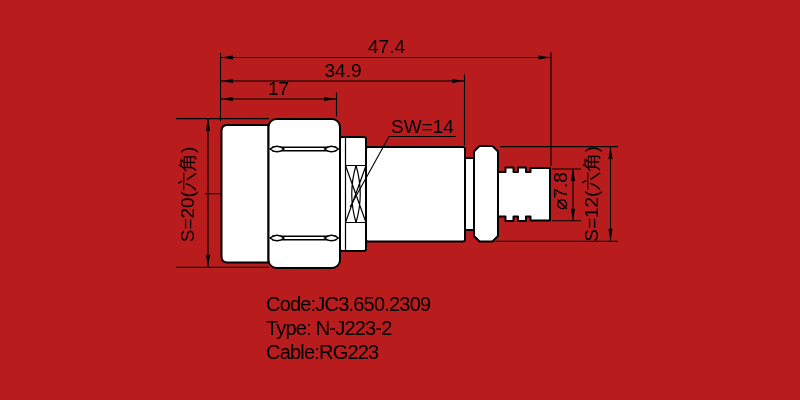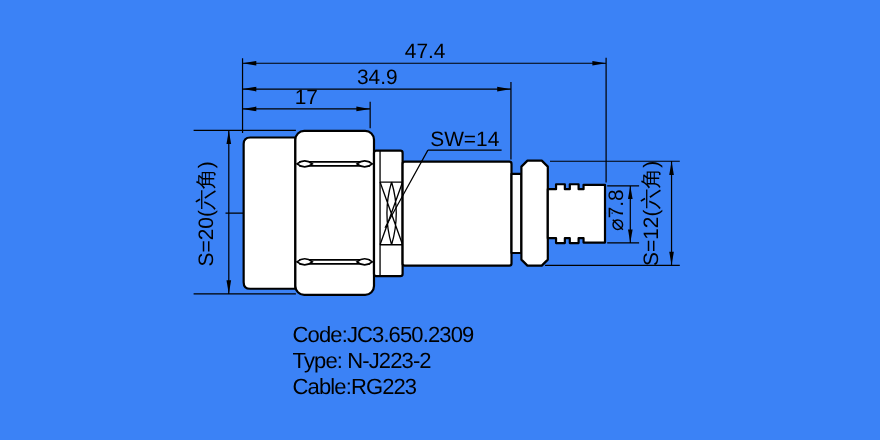--- a/index.html
+++ b/index.html
@@ -1,16 +1,16 @@
 <!DOCTYPE html>
 <html><head>
 <meta charset="utf-8">
 <style>
   html,body{margin:0;padding:0;background:#ffffff;}
-  .canvas{position:relative;width:800px;height:400px;background:#3b82f6;overflow:hidden;}
+  .canvas{position:relative;width:800px;height:400px;background:#b91c1c;overflow:hidden;}
   svg{display:block;}
   .outline{stroke:#000;stroke-width:2;fill:#ffffff;stroke-linejoin:round;}
   .detail{stroke:#000;stroke-width:1.2;fill:none;}
   .flat{stroke:#000;stroke-width:1.6;fill:none;}
   .lens{stroke:#000;stroke-width:1.5;fill:#ffffff;}
   .thin{stroke:#000;stroke-width:1.1;fill:none;}
   .cline{stroke:#000;stroke-width:1.1;fill:none;stroke-dasharray:22 5 7 5;}
   .arrow{fill:#000;stroke:none;}
   text{font-family:"Liberation Sans","DejaVu Sans",sans-serif;fill:#000;}
   .dimtxt{font-size:19px;}

